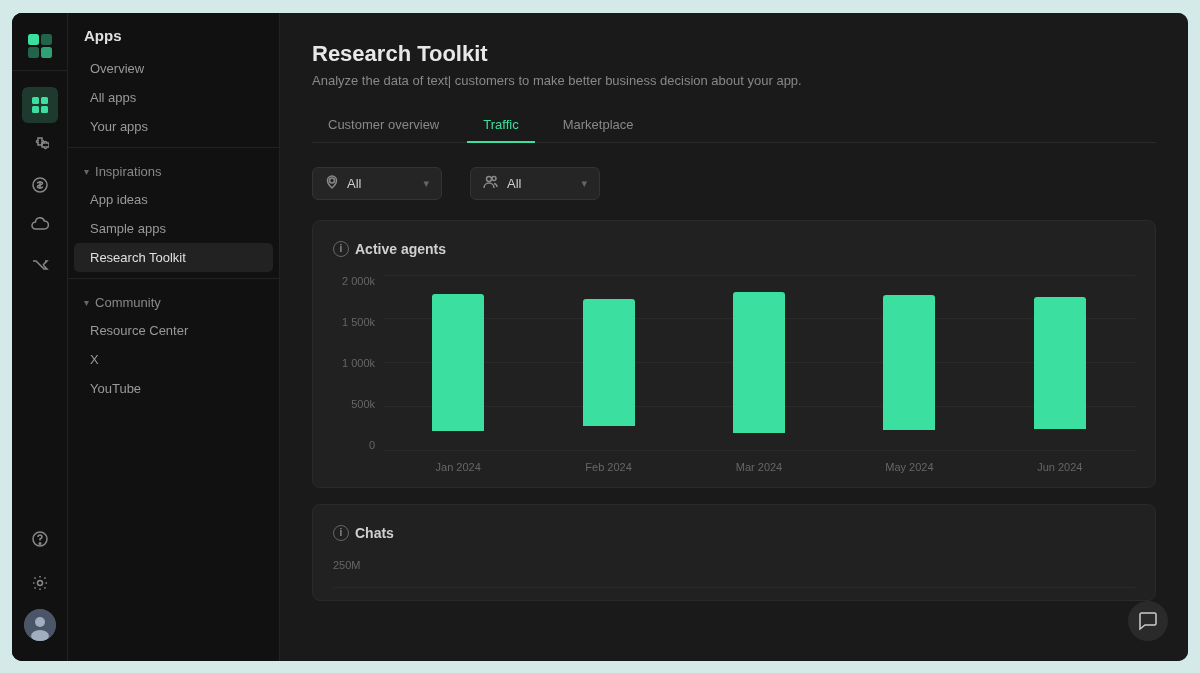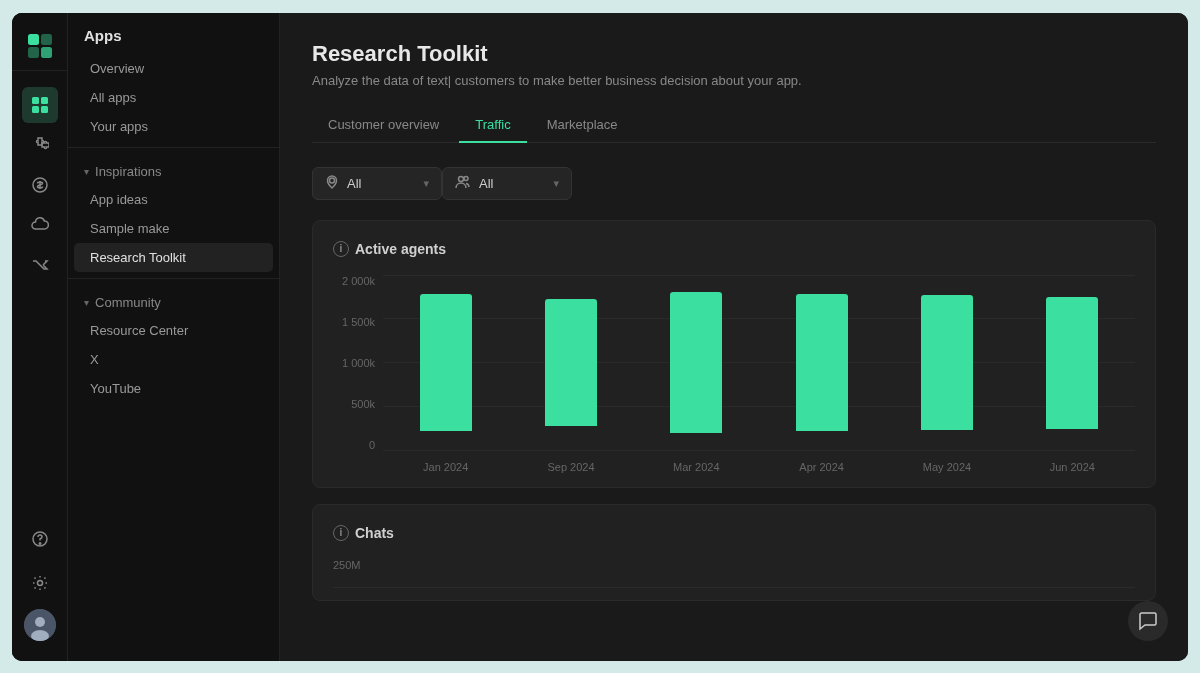--- a/index.html
+++ b/index.html
@@ -144,42 +144,42 @@
       color: #e8e8e8;
       margin-bottom: 6px;
     }
     .page-subtitle {
       font-size: 13px;
       color: #888;
       margin-bottom: 20px;
     }
     .tabs-bar {
       display: flex;
-      gap: 4px;
+      gap: 12px;
       border-bottom: 1px solid #2a2a2a;
     }
     .tab {
       padding: 9px 16px;
       font-size: 13px;
       color: #888;
       cursor: pointer;
       border-bottom: 2px solid transparent;
       margin-bottom: -1px;
     }
     .tab.active { color: #3be0a0; border-bottom-color: #3be0a0; }
 
     .content-area {
       flex: 1;
       padding: 24px 32px;
       overflow-y: auto;
     }
     
     .filter-row {
       display: flex;
-      gap: 0;
+      gap: 28px;
       margin-bottom: 20px;
     }
     .filter-dropdown {
       display: flex;
       align-items: center;
       gap: 8px;
       background: #252525;
       border: 1px solid #333;
       border-radius: 6px;
       padding: 7px 12px;
@@ -401,21 +401,21 @@
         <div class="nav-item">All apps</div>
         <div class="nav-item">Your apps</div>
 
         <div class="nav-divider"></div>
 
         <div class="nav-group-header">
           <span class="chevron">▾</span>
           <span>Inspirations</span>
         </div>
         <div class="nav-item">App ideas</div>
-        <div class="nav-item">Sample make</div>
+        <div class="nav-item">Sample apps</div>
         <div class="nav-item active">Research Toolkit</div>
 
         <div class="nav-divider"></div>
 
         <div class="nav-group-header">
           <span class="chevron">▾</span>
           <span>Community</span>
         </div>
         <div class="nav-item">Resource Center</div>
         <div class="nav-item">X</div>
@@ -486,29 +486,25 @@
               <div class="grid-line"></div>
             </div>
 
             <div class="bars-area">
               <div class="bar-group">
                 <div class="bar" style="height:78%"></div>
                 <span class="bar-label">Jan 2024</span>
               </div>
               <div class="bar-group">
                 <div class="bar" style="height:72%"></div>
-                <span class="bar-label">Sep 2024</span>
+                <span class="bar-label">Feb 2024</span>
               </div>
               <div class="bar-group">
                 <div class="bar" style="height:80%"></div>
                 <span class="bar-label">Mar 2024</span>
-              </div>
-              <div class="bar-group">
-                <div class="bar" style="height:78%"></div>
-                <span class="bar-label">Apr 2024</span>
               </div>
               <div class="bar-group">
                 <div class="bar" style="height:77%"></div>
                 <span class="bar-label">May 2024</span>
               </div>
               <div class="bar-group">
                 <div class="bar" style="height:75%"></div>
                 <span class="bar-label">Jun 2024</span>
               </div>
             </div>

